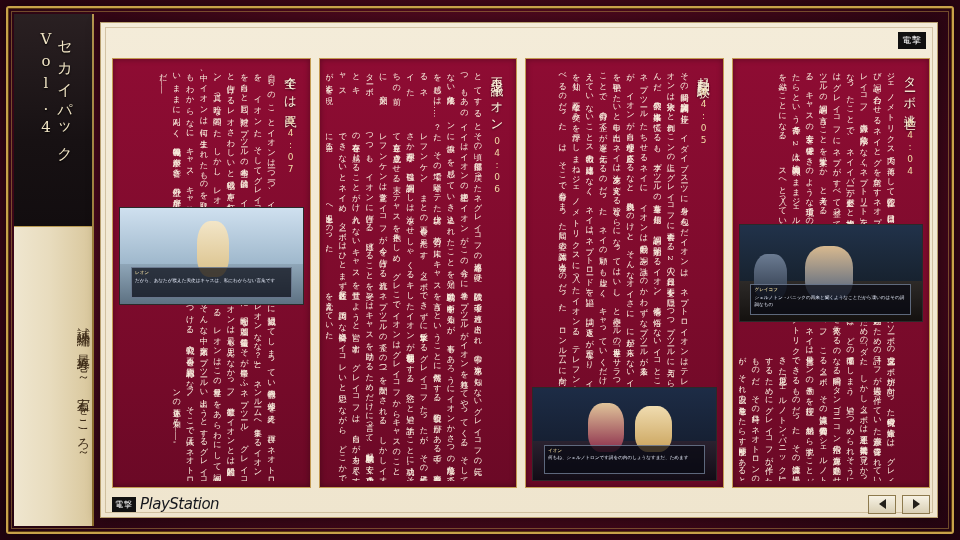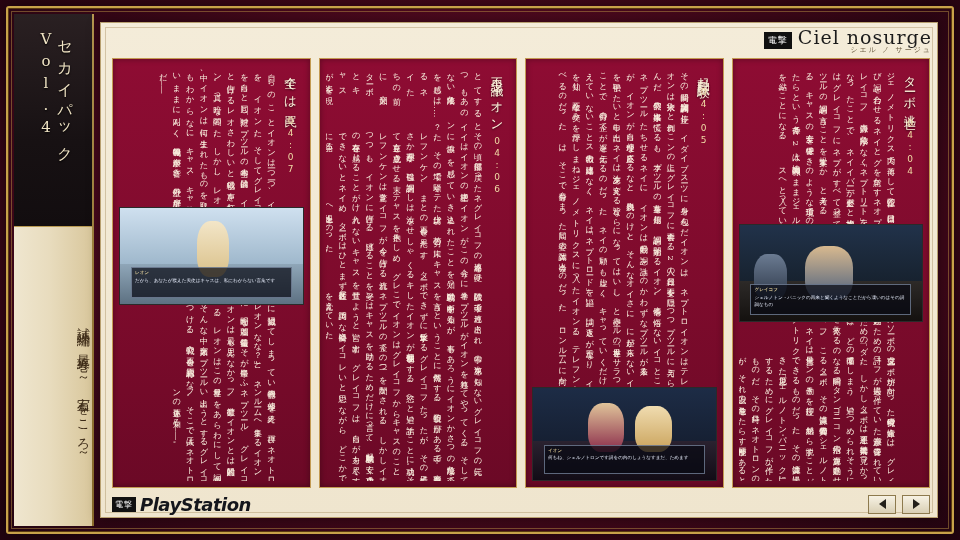--- a/index.html
+++ b/index.html
@@ -91,21 +91,21 @@
     color:#eaf0ff;font-size:4.6px;line-height:1.5;padding:2px 3px;
     font-family:"DejaVu Sans","Liberation Sans",sans-serif;}
   .caption .who{color:#ffe9a8;font-size:4.6px;display:block;margin-bottom:1px;}
   .figure{position:absolute;border-radius:40% 40% 35% 35%;}
 
   
   .footer{position:absolute;left:112px;right:30px;bottom:24px;height:24px;
     display:flex;align-items:center;justify-content:space-between;}
   .ps-logo{display:flex;align-items:center;gap:4px;}
   .ps-dengeki{background:#111;color:#fff;font-size:8px;padding:2px 3px;letter-spacing:1px;}
-  .ps-text{color:#14161c;font-size:18px;font-style:italic;font-weight:bold;
+  .ps-text{color:#14161c;font-size:15px;font-style:italic;font-weight:normal;
     font-family:"DejaVu Sans","Liberation Sans",sans-serif;letter-spacing:-.5px;}
   .pager{display:flex;gap:6px;}
   .pg{width:26px;height:17px;background:linear-gradient(180deg,#f7f2e4,#d9cfb4);
     border:1px solid #8d7a4e;display:flex;align-items:center;justify-content:center;}
   .pg span{display:block;width:0;height:0;border-top:5px solid transparent;
     border-bottom:5px solid transparent;}
   .pg.prev span{border-right:7px solid #23201a;}
   .pg.next span{border-left:7px solid #23201a;}
 </style>
 </head>
@@ -120,24 +120,20 @@
     <div class="band-dark">
       <div class="vol-title">セカイパック Vol.4</div>
     </div>
     <div class="band-sub">試練編 最終巻 ～宝石をころ～</div>
   </div>
 
   <div class="sheet"></div>
 
   <div class="logo-bar">
     <span class="logo-dengeki">電撃</span>
-    <span class="logo-ciel">
-      <span>Ciel nosurge</span>
-      <small>シエル ノ サージュ</small>
-    </span>
   </div>
 
   <div class="cols">
 
     <div class="col" style="position:relative;">
       <div class="col-head">
         <div class="col-title">ターボ逃亡</div>
         <div class="col-num">04:04</div>
       </div>
       <div class="col-body" style="padding-bottom:0;">

